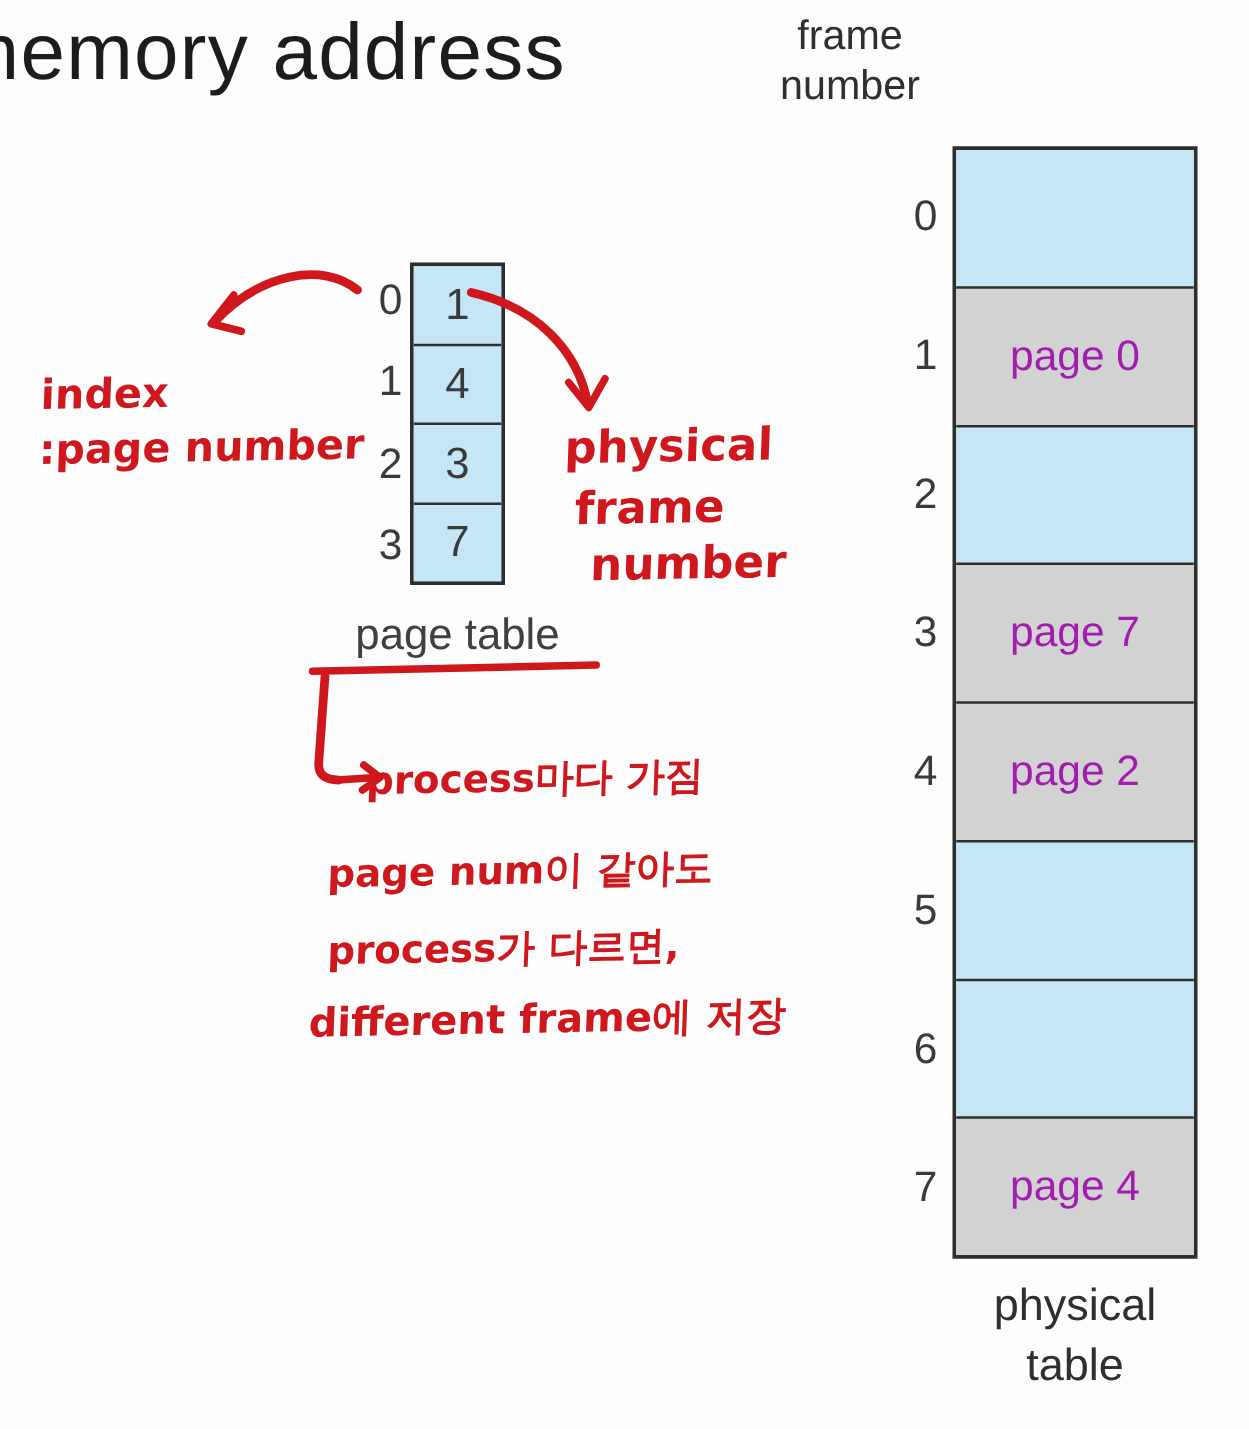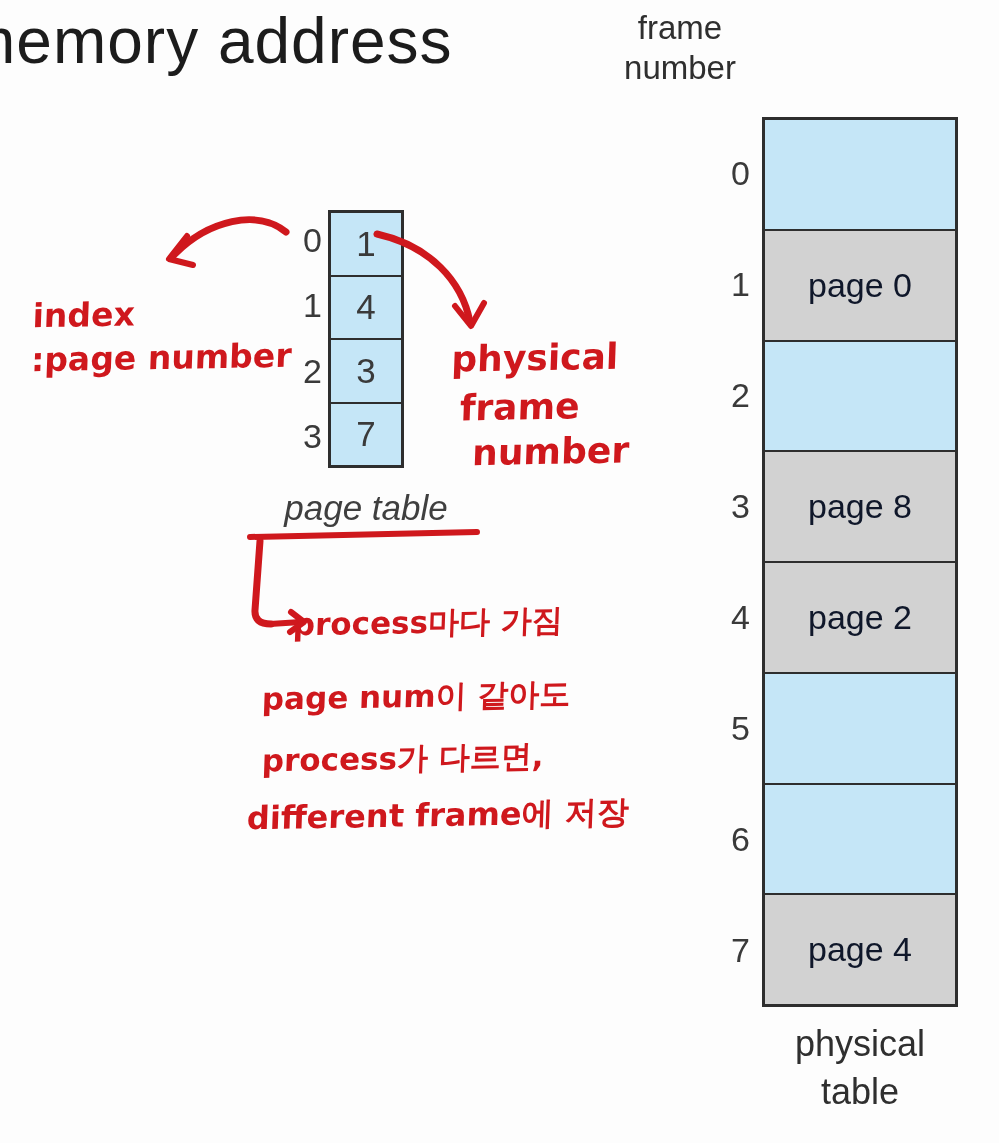--- a/index.html
+++ b/index.html
@@ -30,21 +30,21 @@
   #physical-memory-label { left:762px; top:1020px; width:196px; font-size:36px; line-height:48px; }
 
   
   #pm-column {
     left:762px; top:117px; width:196px; height:890px;
     border:3px solid #2e2e2e; box-sizing:border-box;
     display:flex; flex-direction:column;
   }
   .frame-cell {
     flex:1; display:flex; align-items:center; justify-content:center;
-    font-size:34px; color:#0f172a;
+    font-size:34px; color:#a21caf;
   }
   .frame-cell + .frame-cell { border-top:2px solid #2e2e2e; }
   .frame-cell.free { background:#c5e6f7; }
   .frame-cell.used { background:#d2d2d2; }
 
   .frame-num {
     width:52px; text-align:right; font-size:34px; color:#3a3a3a; line-height:42px;
     left:698px;
   }
 
@@ -56,21 +56,21 @@
   }
   .pt-cell {
     flex:1; display:flex; align-items:center; justify-content:center;
     font-size:35px; color:#3a3a3a; background:#c5e6f7;
   }
   .pt-cell + .pt-cell { border-top:2px solid #2e2e2e; }
   .pt-index {
     width:50px; text-align:right; font-size:34px; color:#3a3a3a; line-height:42px;
     left:272px;
   }
-  #page-table-label { left:248px; top:488px; width:236px; font-size:35px; color:#3f3f3f; text-align:center;font-style:italic; }
+  #page-table-label { left:248px; top:488px; width:236px; font-size:35px; color:#3f3f3f; text-align:center; }
 
   
   .hand {
     color:#cf181d;
     font-family:"DejaVu Sans", sans-serif;
     font-weight:700;
     transform:skewX(-3deg) rotate(-1deg);
     white-space:nowrap;
   }
   #note-index { left:32px; top:292px; font-size:33px; line-height:44px; }
@@ -93,21 +93,21 @@
 
   <div class="abs diagram-label" id="frame-number-label">
     <div>frame</div>
     <div>number</div>
   </div>
 
   <div class="abs" id="pm-column">
     <div class="frame-cell free"></div>
     <div class="frame-cell used">page 0</div>
     <div class="frame-cell free"></div>
-    <div class="frame-cell used">page 8</div>
+    <div class="frame-cell used">page 7</div>
     <div class="frame-cell used">page 2</div>
     <div class="frame-cell free"></div>
     <div class="frame-cell free"></div>
     <div class="frame-cell used">page 4</div>
   </div>
 
   <div class="abs frame-num" style="top:152px">0</div>
   <div class="abs frame-num" style="top:263px">1</div>
   <div class="abs frame-num" style="top:374px">2</div>
   <div class="abs frame-num" style="top:485px">3</div>

